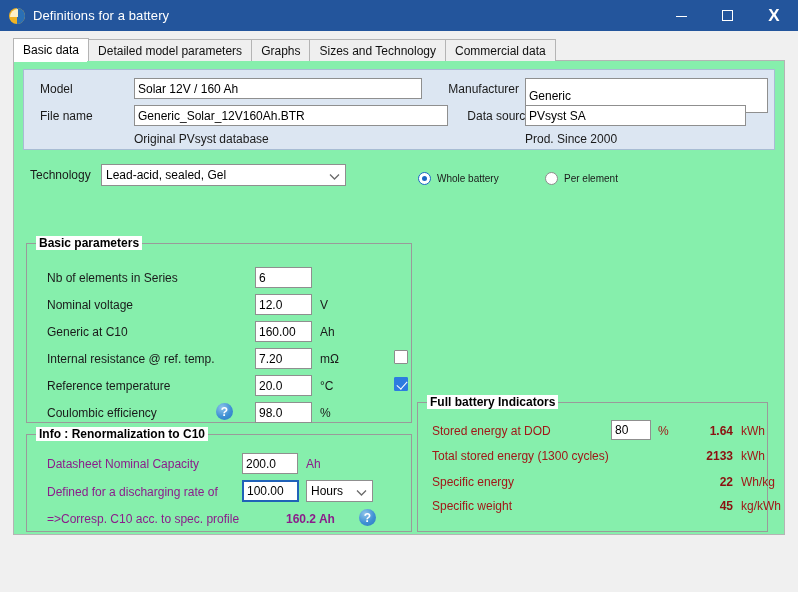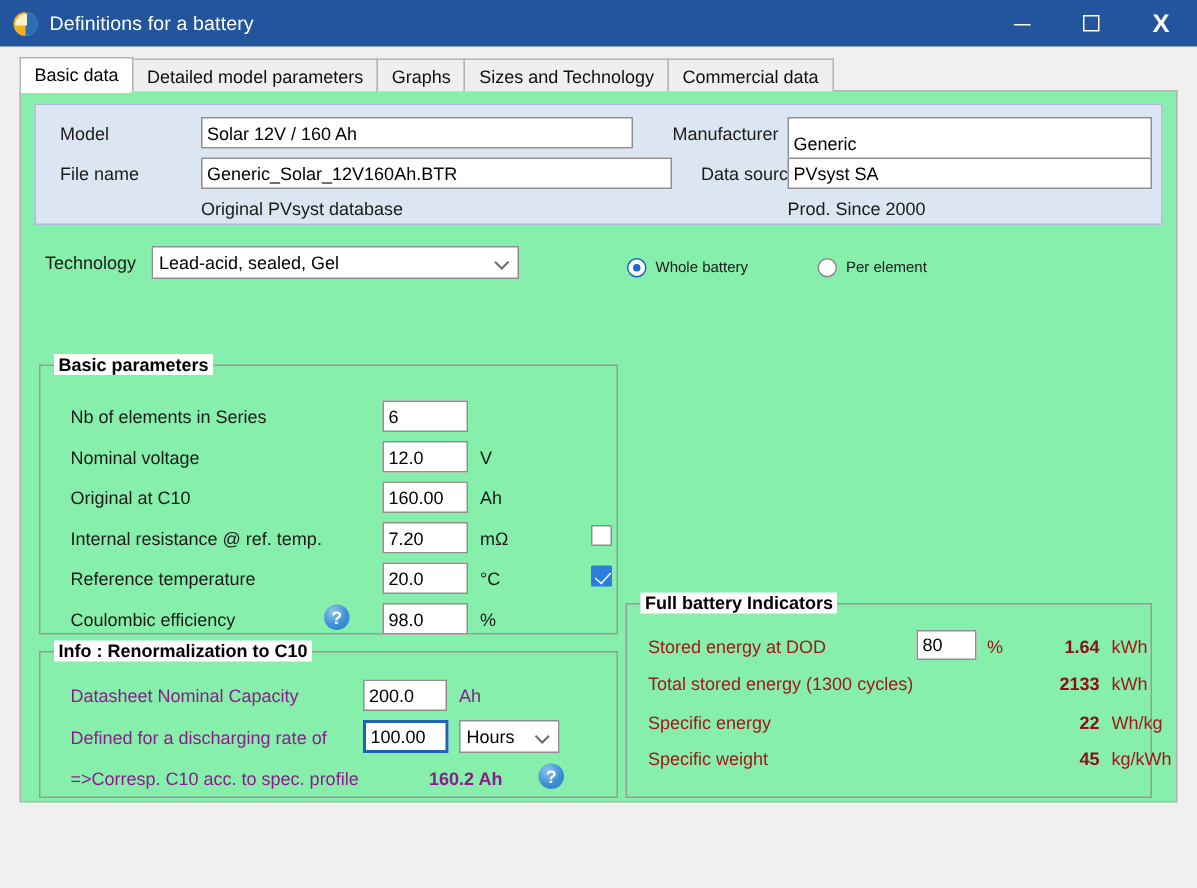--- a/index.html
+++ b/index.html
@@ -308,21 +308,21 @@
 
       <div class="fieldlabel" style="left:16px; top:39px;">File name</div>
       <input class="textinput" style="left: 110px; top: 35px; width: 314px; height: 21px;" readonly="" value="Generic_Solar_12V160Ah.BTR">
 
       <div class="static-note" style="left:110px; top:62px;">Original PVsyst database</div>
 
       <div class="fieldlabel" style="left:400px; top:12px; width:95px; text-align:right;">Manufacturer</div>
       <input class="textinput" style="left: 501px; top: 8px; width: 243px; height: 35px;" readonly="" value="Generic">
 
       <div class="fieldlabel" style="left:413px; top:39px; width:95px; text-align:right;">Data source</div>
-      <input class="textinput" style="left: 501px; top: 35px; width: 243px; height: 21px;" readonly="" value="PVsyst SA">
+      <input class="textinput" style="left: 501px; top: 35px; width: 221px; height: 21px;" readonly="" value="PVsyst SA">
 
       <div class="static-note" style="left:501px; top:62px;">Prod. Since 2000</div>
     </div>
 
     <div class="fieldlabel" style="left:16px; top:107px;">Technology</div>
     <div class="combo" style="left:87px; top:103px; width:245px; height:22px;">
       <span>Lead-acid, sealed, Gel</span>
       <span class="chev">
         <svg width="11" height="8" viewBox="0 0 11 8">
             <path d="M1 1.5 L5.5 6 L10 1.5" stroke="#6b6b6b" stroke-width="1.3" fill="none"></path>
@@ -342,21 +342,21 @@
     <div class="groupbox" style="left:12px; top:182px; width:386px; height:180px;">
       <div class="gb-title">Basic parameters</div>
 
       <div class="fieldlabel" style="left:20px; top:27px;">Nb of elements in Series</div>
       <input class="textinput" style="left: 228px; top: 23px; width: 57px; height: 21px;" readonly="" value="6">
 
       <div class="fieldlabel" style="left:20px; top:54px;">Nominal voltage</div>
       <input class="textinput" style="left: 228px; top: 50px; width: 57px; height: 21px;" readonly="" value="12.0">
       <div class="fieldlabel" style="left:293px; top:54px;">V</div>
 
-      <div class="fieldlabel" style="left:20px; top:81px;">Original at C10</div>
+      <div class="fieldlabel" style="left:20px; top:81px;">Generic at C10</div>
       <input class="textinput" style="left: 228px; top: 77px; width: 57px; height: 21px;" readonly="" value="160.00">
       <div class="fieldlabel" style="left:293px; top:81px;">Ah</div>
 
       <div class="fieldlabel" style="left:20px; top:108px;">Internal resistance @ ref. temp.</div>
       <input class="textinput" style="left: 228px; top: 104px; width: 57px; height: 21px;" readonly="" value="7.20">
       <div class="fieldlabel" style="left:293px; top:108px;">mΩ</div>
       <div class="checkbox" style="left:367px; top:106px;"></div>
 
       <div class="fieldlabel" style="left:20px; top:135px;">Reference temperature</div>
       <input class="textinput" style="left: 228px; top: 131px; width: 57px; height: 21px;" readonly="" value="20.0">

